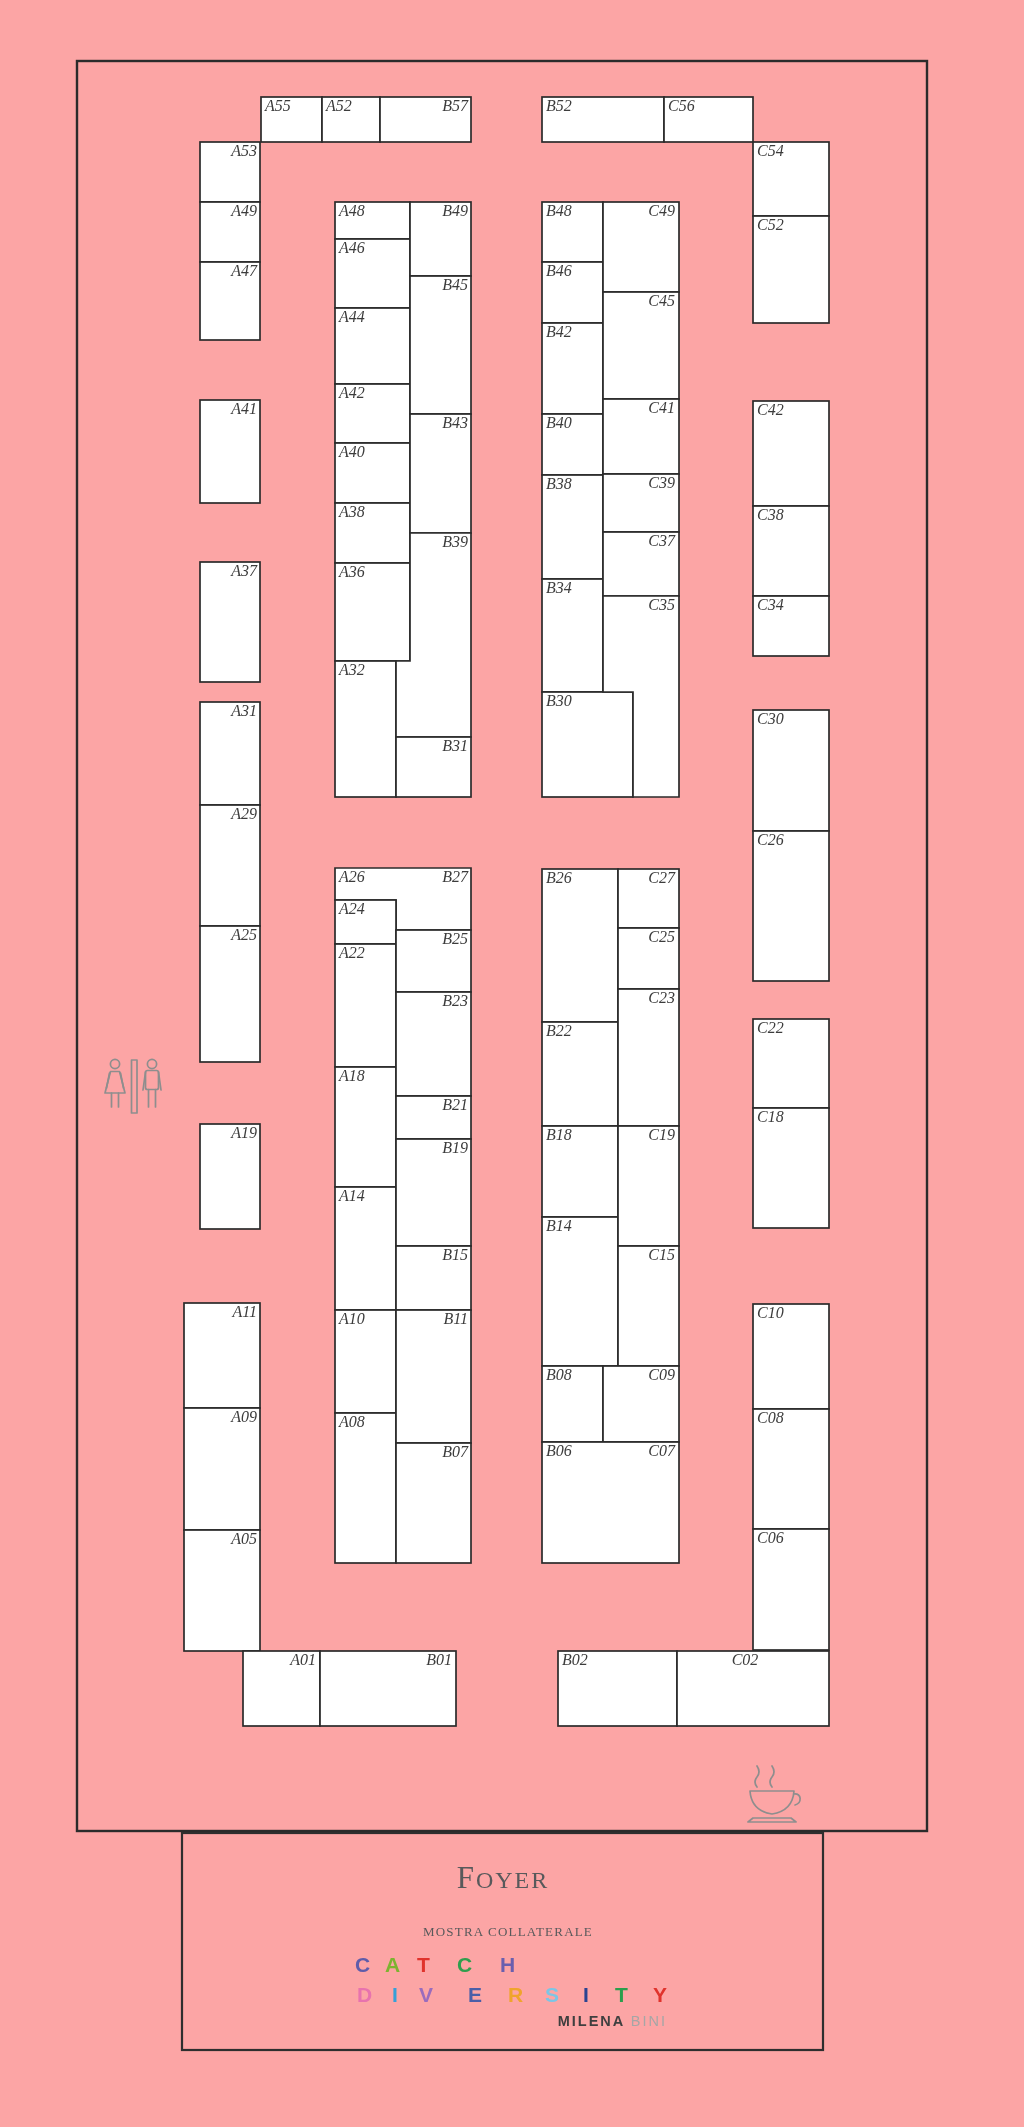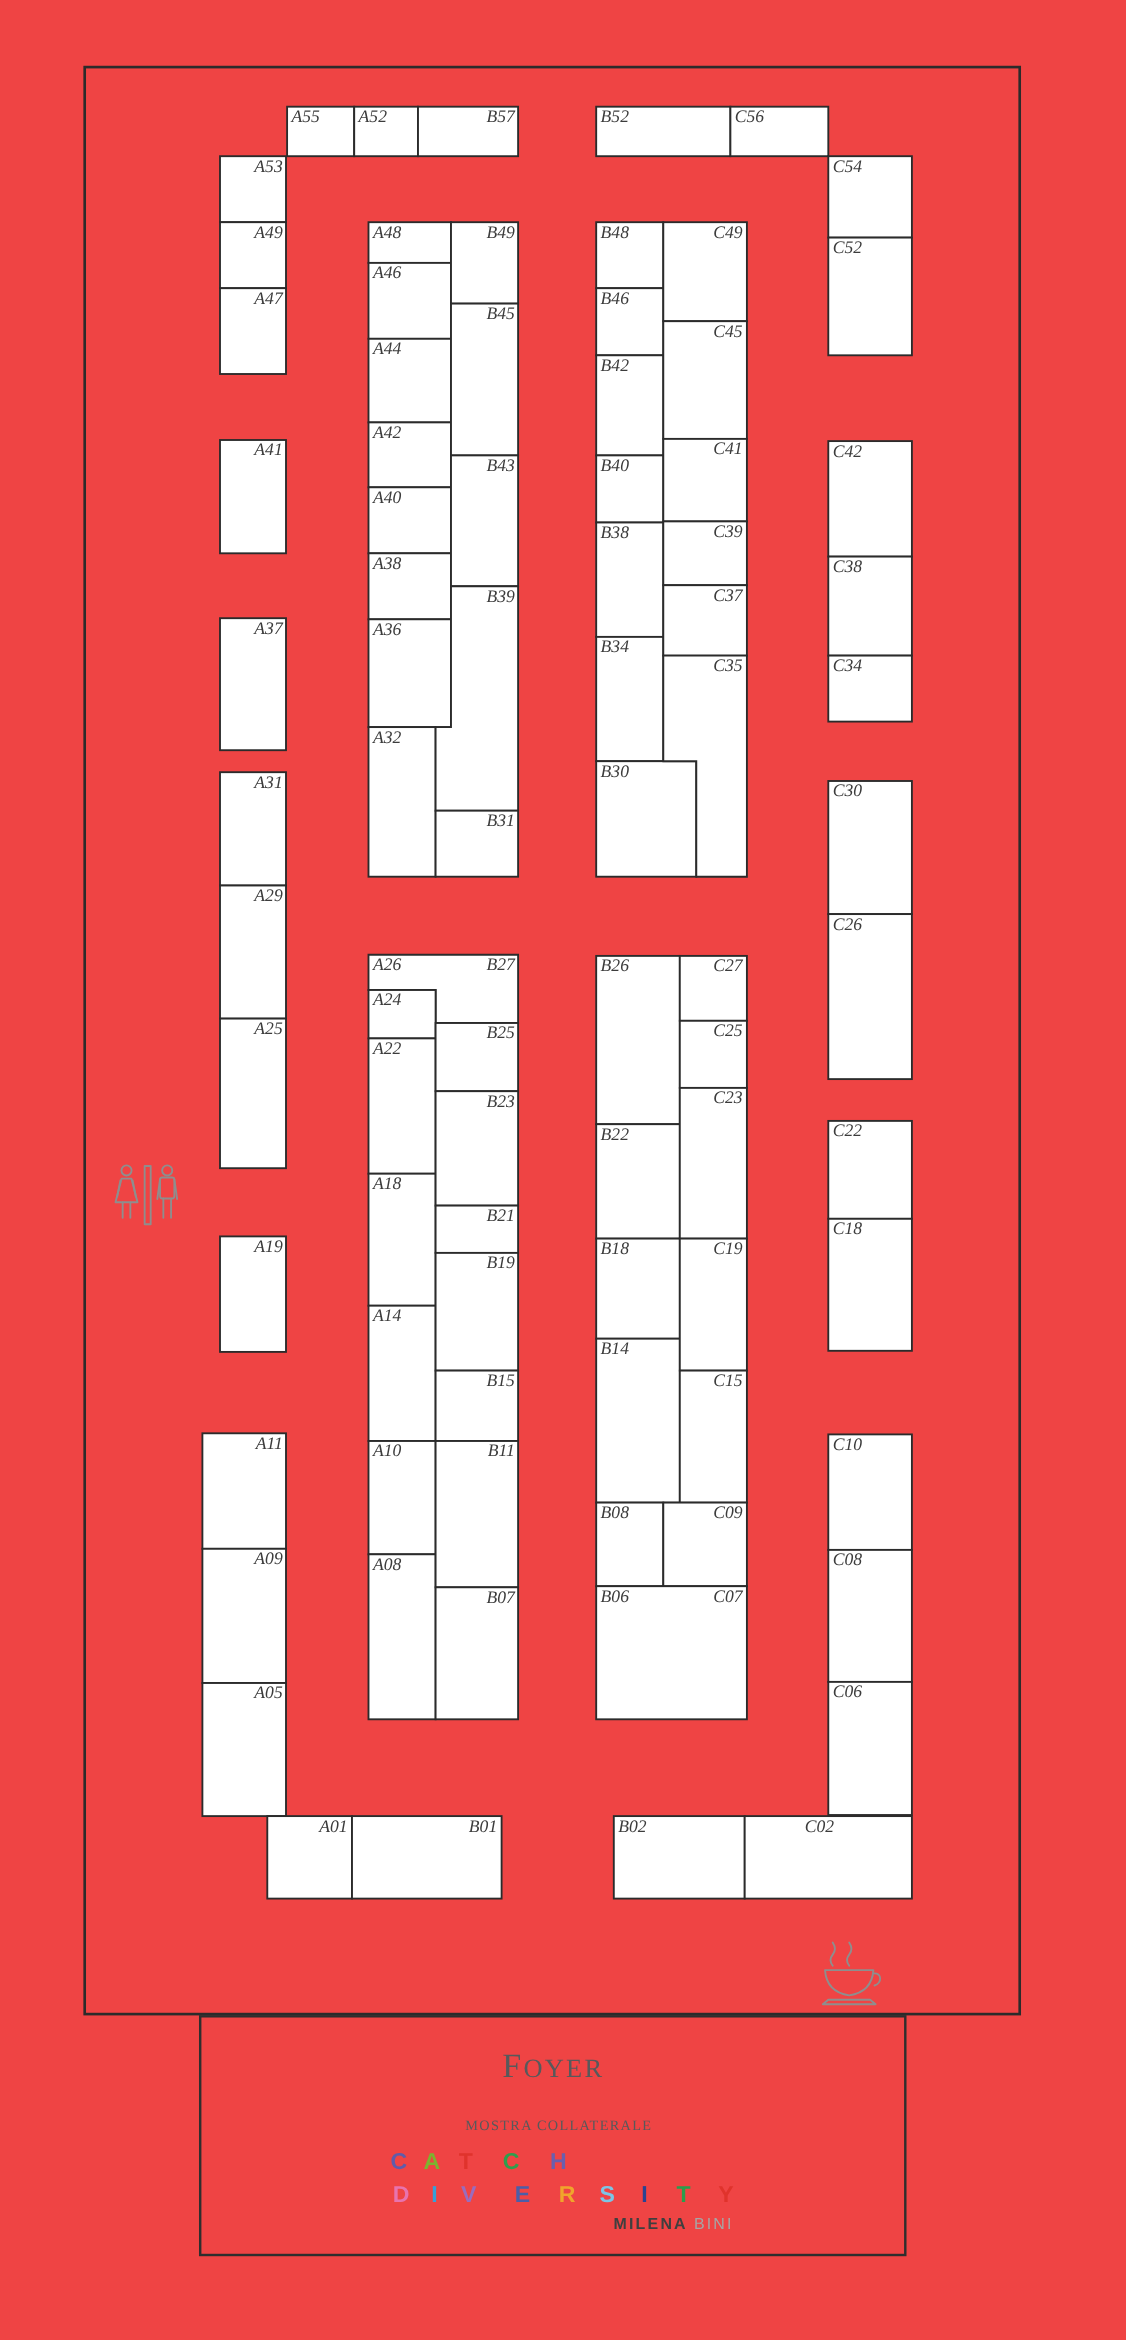--- a/index.html
+++ b/index.html
@@ -1,16 +1,16 @@
 <!DOCTYPE html>
 <html><head>
 <meta charset="utf-8">
 <style>
   html,body{margin:0;padding:0;background:#ffffff;}
-  .page{position:relative;width:1024px;height:2127px;background:#ef4444;overflow:hidden;}
+  .page{position:relative;width:1024px;height:2127px;background:#fca5a5;overflow:hidden;}
   svg{display:block;}
   .outer{fill:none;stroke:#2b2b2b;stroke-width:2.4;}
   .booth{fill:#ffffff;stroke:#2b2b2b;stroke-width:1.7;}
   .blabel{font:italic 16px "Liberation Serif",serif;fill:#3c3c3c;}
   .icon{stroke:#8e8e8e;stroke-width:1.7;fill:none;stroke-linecap:round;stroke-linejoin:round;}
   .foyer-box{fill:none;stroke:#2e2e2e;stroke-width:2.2;}
   .foyer-title{font-family:"Liberation Serif",serif;font-size:24px;fill:#58595b;letter-spacing:2px;}
   .foyer-title .cap{font-size:31px;}
   .foyer-sub{font-family:"Liberation Serif",serif;font-size:13px;fill:#58595b;letter-spacing:1.2px;}
   .clet{font:700 21px "Liberation Sans",sans-serif;}

